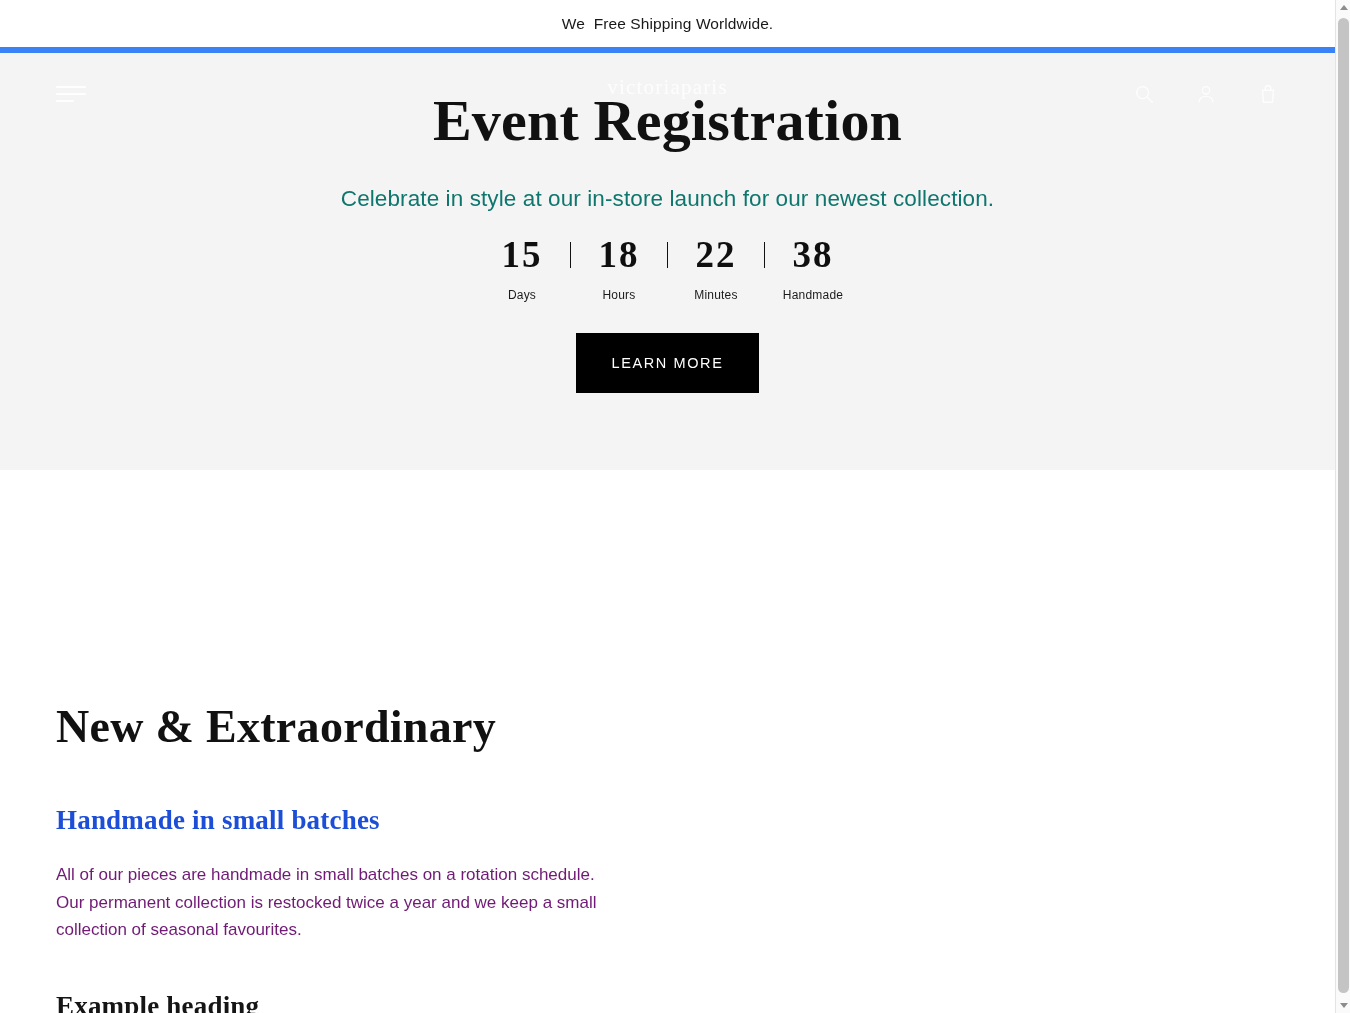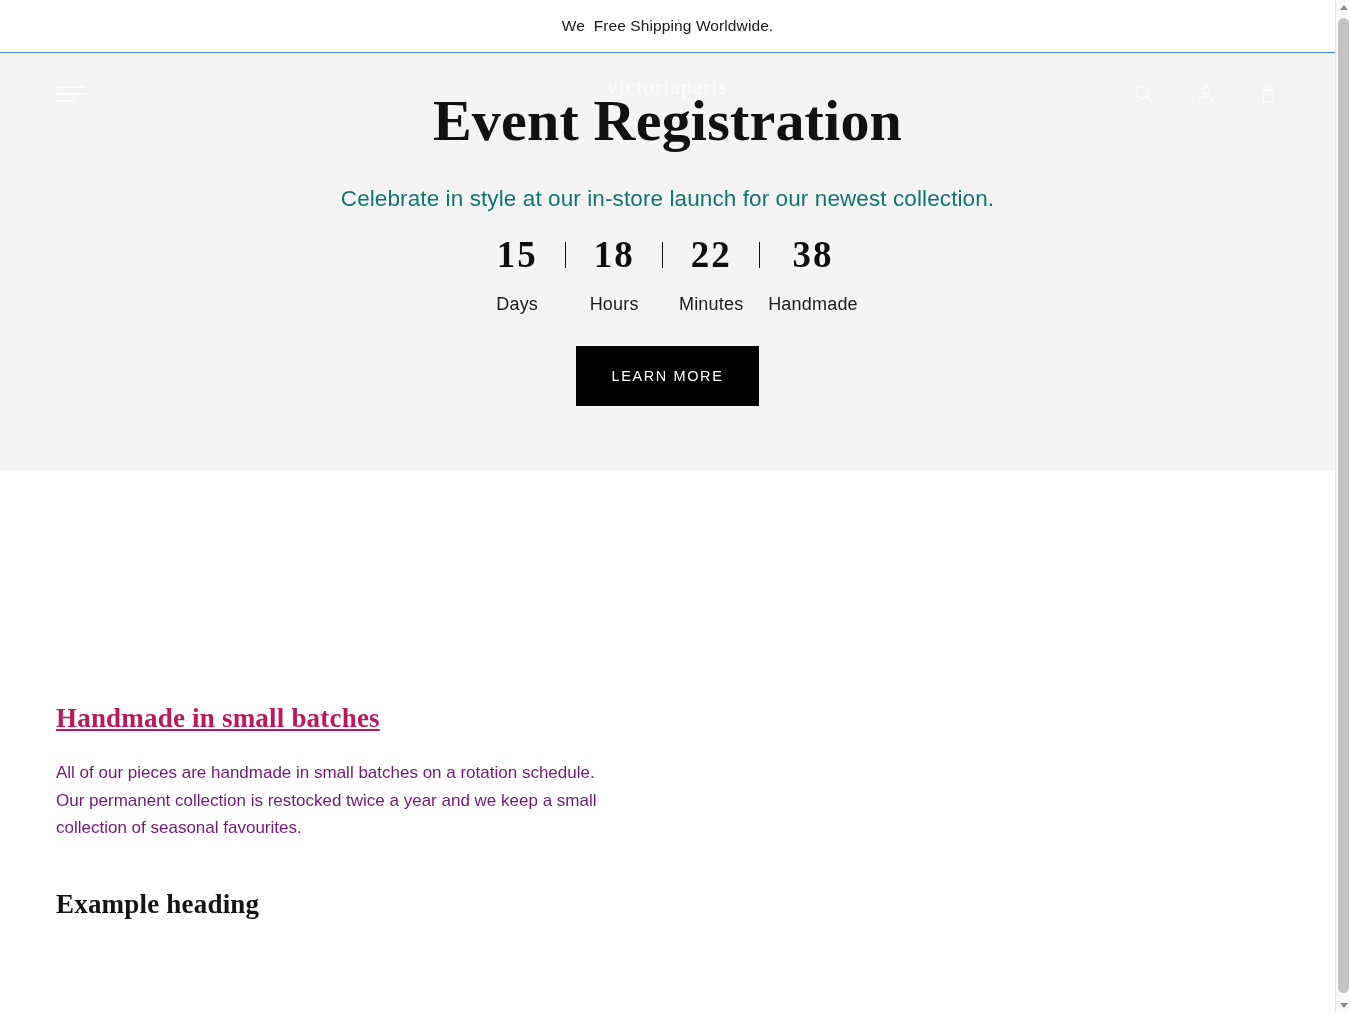--- a/index.html
+++ b/index.html
@@ -27,21 +27,21 @@
   }
 
   
   .announcement {
     width: 1335px;
     height: 53px;
     background: #ffffff;
     display: flex;
     align-items: center;
     justify-content: center;
-    border-bottom: 1px solid #3b82f6;
+    border-bottom: 6px solid #3b82f6;
   }
   .announcement-text {
     font-size: 15.5px;
     color: #191919;
     letter-spacing: .1px;
     font-family: "Liberation Sans", sans-serif;
     white-space: pre;
   }
 
   
@@ -141,22 +141,22 @@
   }
   .cd-value {
     font-family: "Liberation Serif", serif;
     font-weight: 700;
     font-size: 37px;
     line-height: 1.0;
     letter-spacing: 2px;
     color: #0f0f0f;
   }
   .cd-label {
-    margin-top: 21px;
-    font-size: 18px;
+    margin-top: 15px;
+    font-size: 12px;
     color: #1b1b1b;
     letter-spacing: .2px;
   }
   .cd-sep {
     width: 1px;
     height: 26px;
     background: #111111;
     margin: 6px 8px 0 8px;
   }
 
@@ -191,27 +191,27 @@
   }
   .feature-h1 {
     font-family: "Liberation Serif", serif;
     font-weight: 700;
     font-size: 46px;
     line-height: 1.08;
     color: #111111;
     letter-spacing: .3px;
   }
   .feature-h2 {
+    margin-top: 52px;
     font-family: "Liberation Serif", serif;
     font-weight: 700;
     font-size: 27px;
     line-height: 1.2;
-    color: #be185d;
+    color: #1d4ed8;
     letter-spacing: .2px;
-    text-decoration: underline;
   }
   .feature-body {
     margin-top: 25px;
     font-size: 17px;
     line-height: 1.62;
     color: #701a75;
     max-width: 586px;
   }
   .feature-h3 {
     margin-top: 46px;
@@ -329,20 +329,21 @@
             <div class="cd-label">Handmade</div>
           </div>
         </div>
 
         <button class="hero-cta">LEARN MORE</button>
       </div>
     </section>
 
     <section class="feature">
       <div class="feature-text">
+        <h2 class="feature-h1">New &amp; Extraordinary</h2>
         <h3 class="feature-h2">Handmade in small batches</h3>
         <p class="feature-body">All of our pieces are handmade in small batches on a rotation schedule. Our permanent collection is restocked twice a year and we keep a small collection of seasonal favourites.</p>
         <h3 class="feature-h3">Example heading</h3>
       </div>
 
     </section>
 
   </div>
 
   <div class="scrollbar">

